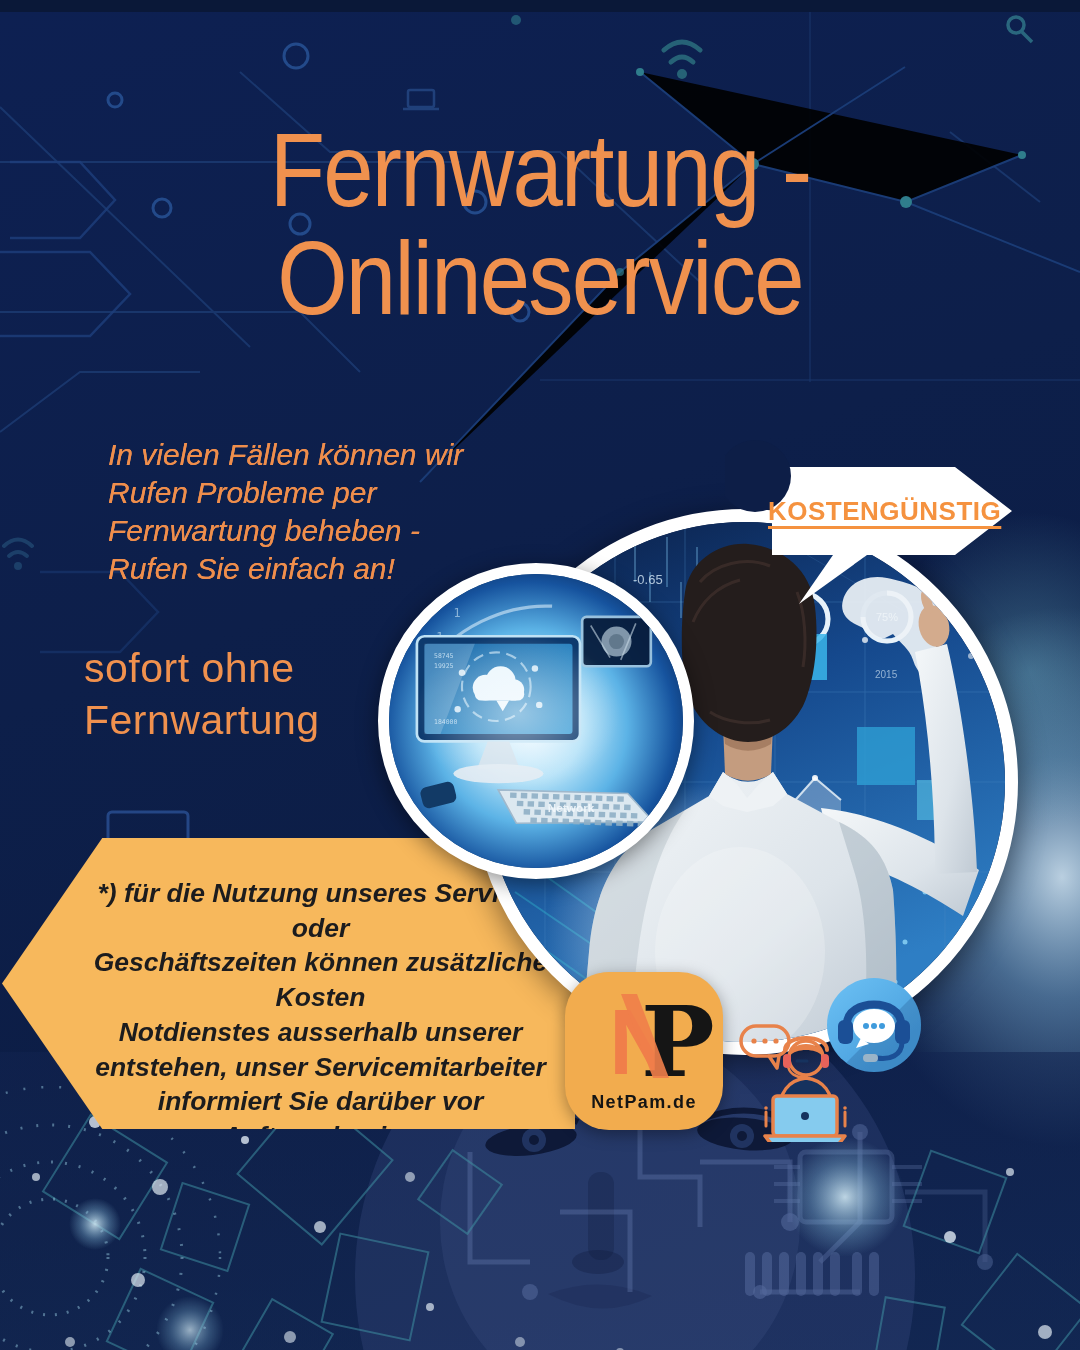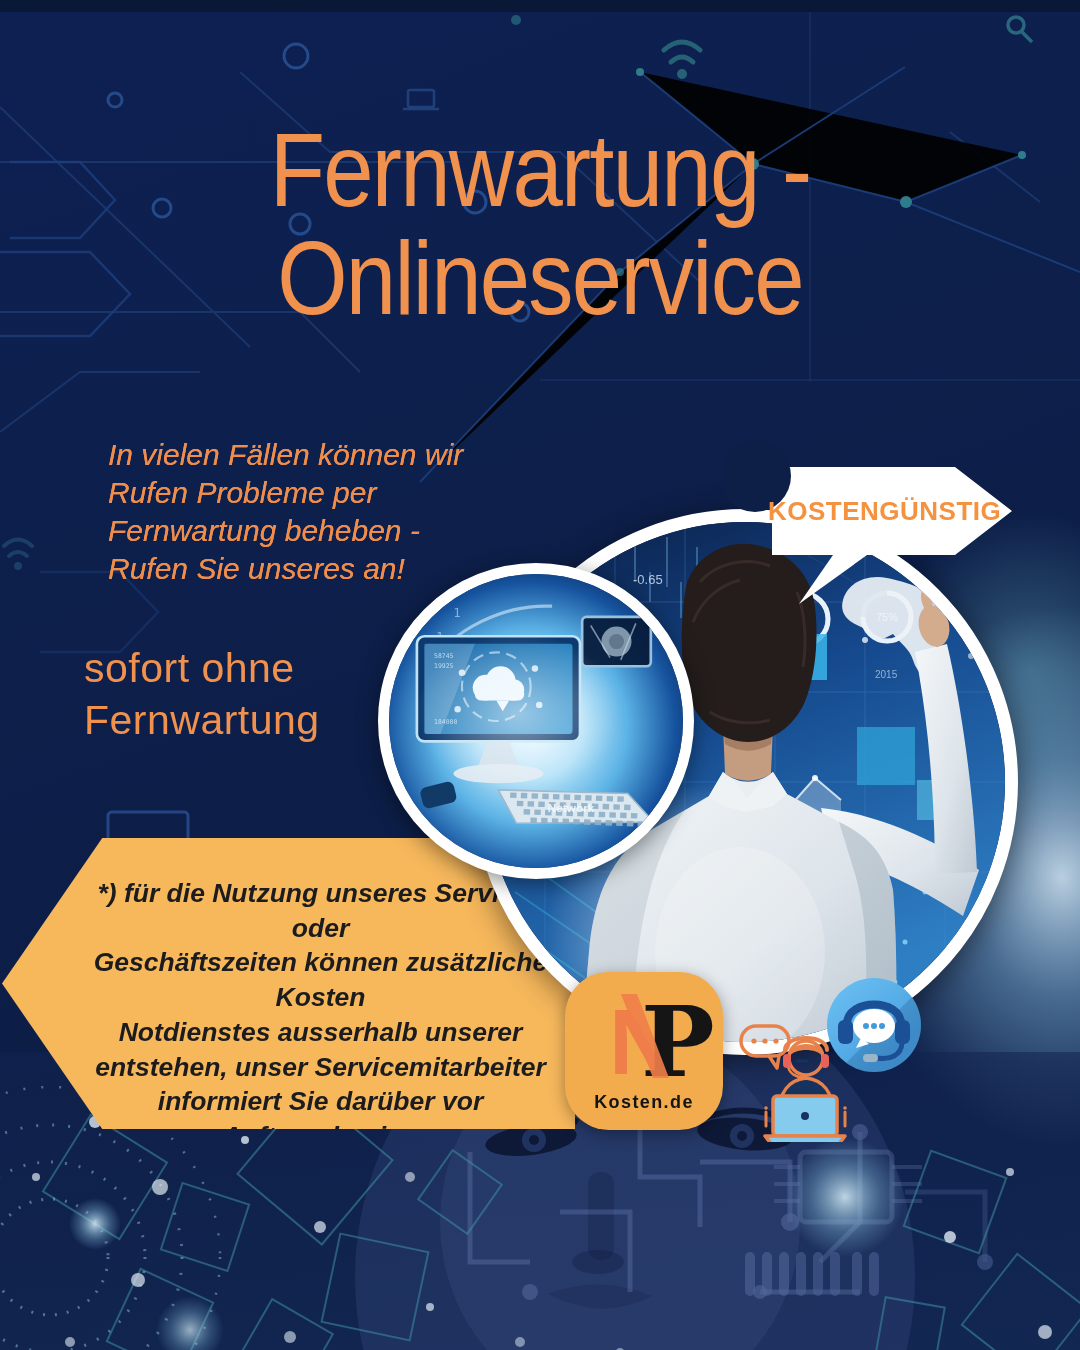--- a/index.html
+++ b/index.html
@@ -24,21 +24,21 @@
   }
   .highlight{
     left:84px;top:630px;z-index:6;color:#F0914E;font-weight:400;
     font-size:41px;line-height:1.28;letter-spacing:.5px;
   }
   
   .ribbon-svg{left:725px;top:428px;z-index:14;}
   .ribbon-label{
     left:768px;top:484px;width:228px;text-align:right;z-index:15;
     color:#F5923F;font-size:26px;font-weight:700;letter-spacing:.5px;
-    text-decoration-thickness:3px;text-underline-offset:6px;
+    text-decoration:underline;text-decoration-thickness:3px;text-underline-offset:6px;
   }
   
   .banner{
     left:2px;top:826px;width:573px;height:291px;z-index:4;
     background:#F7B85C;
     clip-path:polygon(17.5% 0%,100% 0%,100% 100%,17.5% 100%,0% 50%);
   }
   .banner-text{
     position:absolute;left:82px;right:18px;top:38px;text-align:center;
     color:#1c1c1e;font-style:italic;font-weight:600;font-size:26.5px;line-height:1.31;
@@ -272,21 +272,21 @@
 
   <div class="abs title">
     <div>Fernwartung -</div>
     <div>Onlineservice</div>
   </div>
 
   <div class="abs intro">
     <div>In vielen Fällen können wir</div>
     <div>Rufen Probleme per</div>
     <div>Fernwartung beheben -</div>
-    <div>Rufen Sie unseres an!</div>
+    <div>Rufen Sie einfach an!</div>
   </div>
 
   <div class="abs highlight">
     <div>sofort ohne</div>
     <div>Fernwartung</div>
   </div>
 
   <div class="abs banner">
     <div class="banner-text">
       <div>*) für die Nutzung unseres Services oder</div>
@@ -525,21 +525,21 @@
     <circle cx="30" cy="36" r="36" fill="#0d1e47"></circle>
   </svg>
   <div class="abs ribbon-label">KOSTENGÜNSTIG</div>
 
   <div class="abs logo">
     <svg width="158" height="112" viewBox="0 0 158 112" style="position:absolute;top:10px;left:0;">
       <text x="44" y="92" font-family="Liberation Sans, sans-serif" font-weight="bold" font-size="92" fill="#F07E4A">N</text>
       <text x="76" y="94" font-family="DejaVu Serif, serif" font-weight="bold" font-size="98" fill="#151515">P</text>
       <polygon points="56,12 72,12 104,96 88,96" fill="#F07E4A" opacity=".9"></polygon>
     </svg>
-    <div class="logo-brand">Kosten.de</div>
+    <div class="logo-brand">NetPam.de</div>
   </div>
 
   <div class="abs badge">
     <svg width="94" height="94" viewBox="0 0 94 94">
       <path d="M20,46 C20,20 74,20 74,46" stroke="#1b4f96" stroke-width="8" fill="none"></path>
       <rect x="11" y="42" width="15" height="24" rx="6" fill="#1b4f96"></rect>
       <rect x="68" y="42" width="15" height="24" rx="6" fill="#1b4f96"></rect>
       <path d="M75,64 C75,78 62,82 50,80" stroke="#1b4f96" stroke-width="5" fill="none"></path>
       <rect x="36" y="76" width="15" height="8" rx="4" fill="#9ab4c8"></rect>
       <g>

